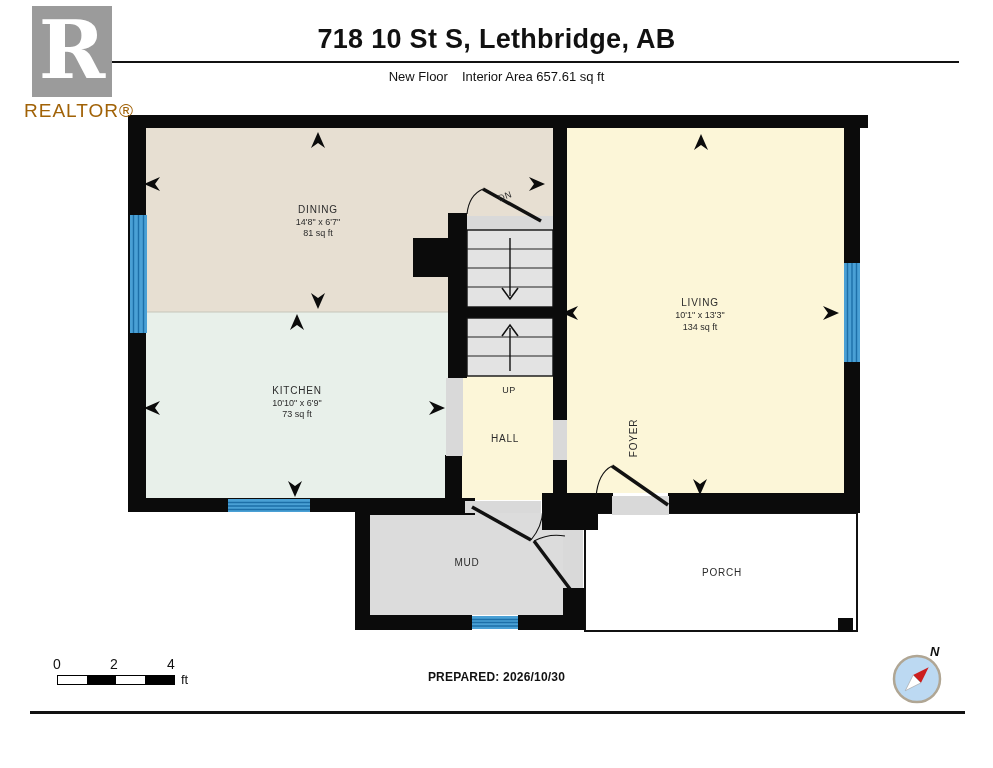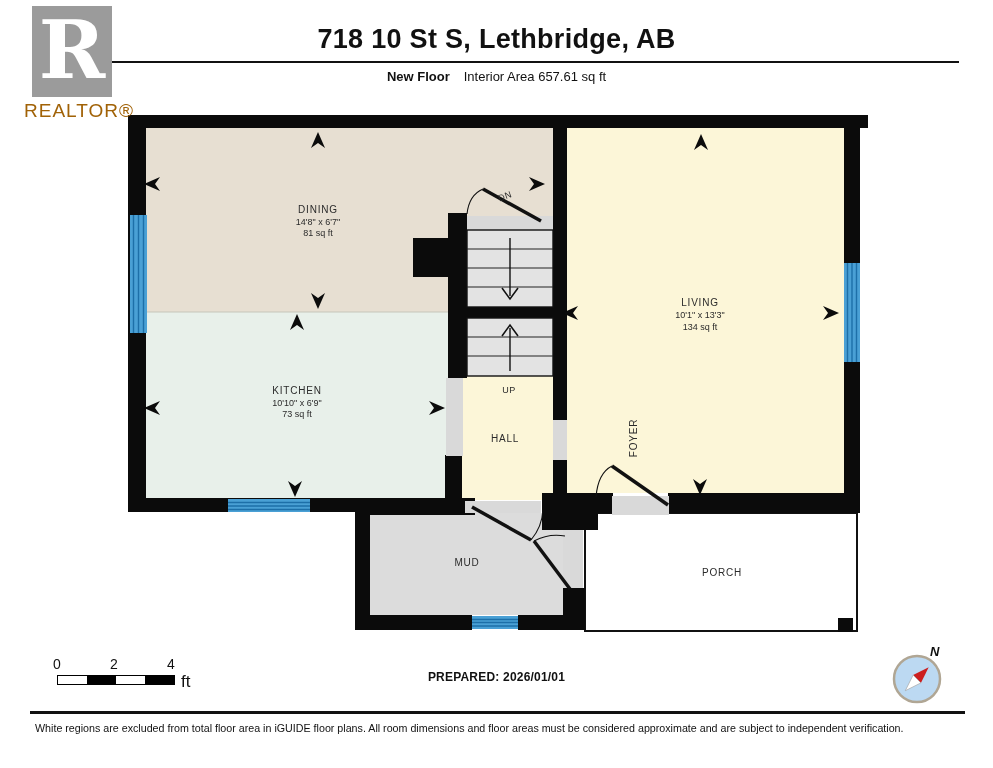--- a/index.html
+++ b/index.html
@@ -3,21 +3,21 @@
 <meta charset="utf-8">
 <style>
   html,body{margin:0;padding:0;background:#fff;}
   .page{position:relative;width:993px;height:768px;background:#fff;overflow:hidden;
         font-family:"Liberation Sans",sans-serif;color:#111;}
   
   .title{position:absolute;top:24px;left:0;width:100%;text-align:center;
          font-size:27px;font-weight:bold;letter-spacing:.3px;}
   .title-rule{position:absolute;top:61px;left:34px;right:34px;height:2px;background:#111;}
   .subtitle{position:absolute;top:69px;left:0;width:100%;text-align:center;font-size:13px;}
-  .subtitle .floor{font-weight:bold;margin-right:14px;}
+  .subtitle .floor{font-weight:normal;margin-right:14px;}
   
   .logo{position:absolute;left:24px;top:6px;width:110px;text-align:left;z-index:2;}
   .logo-box{width:80px;height:91px;background:#9b9b9b;display:flex;align-items:center;
             justify-content:center;margin-left:8px;}
   .logo-box span{font-family:"DejaVu Serif",serif;font-weight:bold;font-size:80px;
                  color:#fff;line-height:1;transform:translateY(-2px);}
   .logo-word{margin-top:3px;color:#a16207;font-size:19px;letter-spacing:1px;}
   
   .plan{position:absolute;left:0;top:0;}
   .room-label{font-size:10px;letter-spacing:.8px;fill:#2b2b2b;}
@@ -25,21 +25,21 @@
   .small-label{font-size:9px;letter-spacing:.5px;fill:#2b2b2b;}
   
   .scalebar{position:absolute;left:57px;top:656px;width:220px;height:34px;font-size:14px;}
   .scalebar .n0{position:absolute;left:-4px;top:0;}
   .scalebar .n2{position:absolute;left:53px;top:0;}
   .scalebar .n4{position:absolute;left:110px;top:0;}
   .bar{position:absolute;left:0;top:19px;width:116px;height:8px;border:1px solid #000;
        display:flex;}
   .bar div{width:29px;height:8px;}
   .seg-b{background:#000;} .seg-w{background:#fff;}
-  .ft{position:absolute;left:124px;top:16px;font-size:17px;}
+  .ft{position:absolute;left:124px;top:16px;font-size:13px;}
   .prepared{position:absolute;top:670px;left:0;width:100%;text-align:center;
             font-size:12px;font-weight:700;letter-spacing:.2px;}
   .compass{position:absolute;left:884px;top:640px;}
   .footer-rule{position:absolute;top:711px;left:30px;right:28px;height:3px;background:#111;}
   .disclaimer{position:absolute;top:722px;left:35px;right:20px;font-size:10.7px;color:#111;}
 </style>
 </head>
 <body>
 
 <div class="page">
@@ -175,25 +175,24 @@
     <span class="n4">4</span>
     <div class="bar">
       <div class="seg-w"></div>
       <div class="seg-b"></div>
       <div class="seg-w"></div>
       <div class="seg-b"></div>
     </div>
     <span class="ft">ft</span>
   </div>
 
-  <div class="prepared">PREPARED: 2026/01/01</div>
+  <div class="prepared">PREPARED: 2026/10/30</div>
 
   <svg class="compass" width="72" height="72" viewBox="0 0 72 72">
     <circle cx="33" cy="39" r="23" stroke="#b0a694" stroke-width="2.5" fill="#bcd9f2"></circle>
     <polygon points="44.7,27.3 29.1,35.1 36.9,42.9" fill="#cc1f1f"></polygon>
     <polygon points="21.3,50.7 36.9,42.9 29.1,35.1" fill="#ffffff" stroke="#9a9a9a" stroke-width="0.6"></polygon>
     <text x="46" y="16" font-size="13" font-style="italic" font-weight="600" fill="#111">N</text>
   </svg>
 
   <div class="footer-rule"></div>
-  <div class="disclaimer">White regions are excluded from total floor area in iGUIDE floor plans. All room dimensions and floor areas must be considered approximate and are subject to independent verification.</div>
 
 </div>
 
 </body></html>

